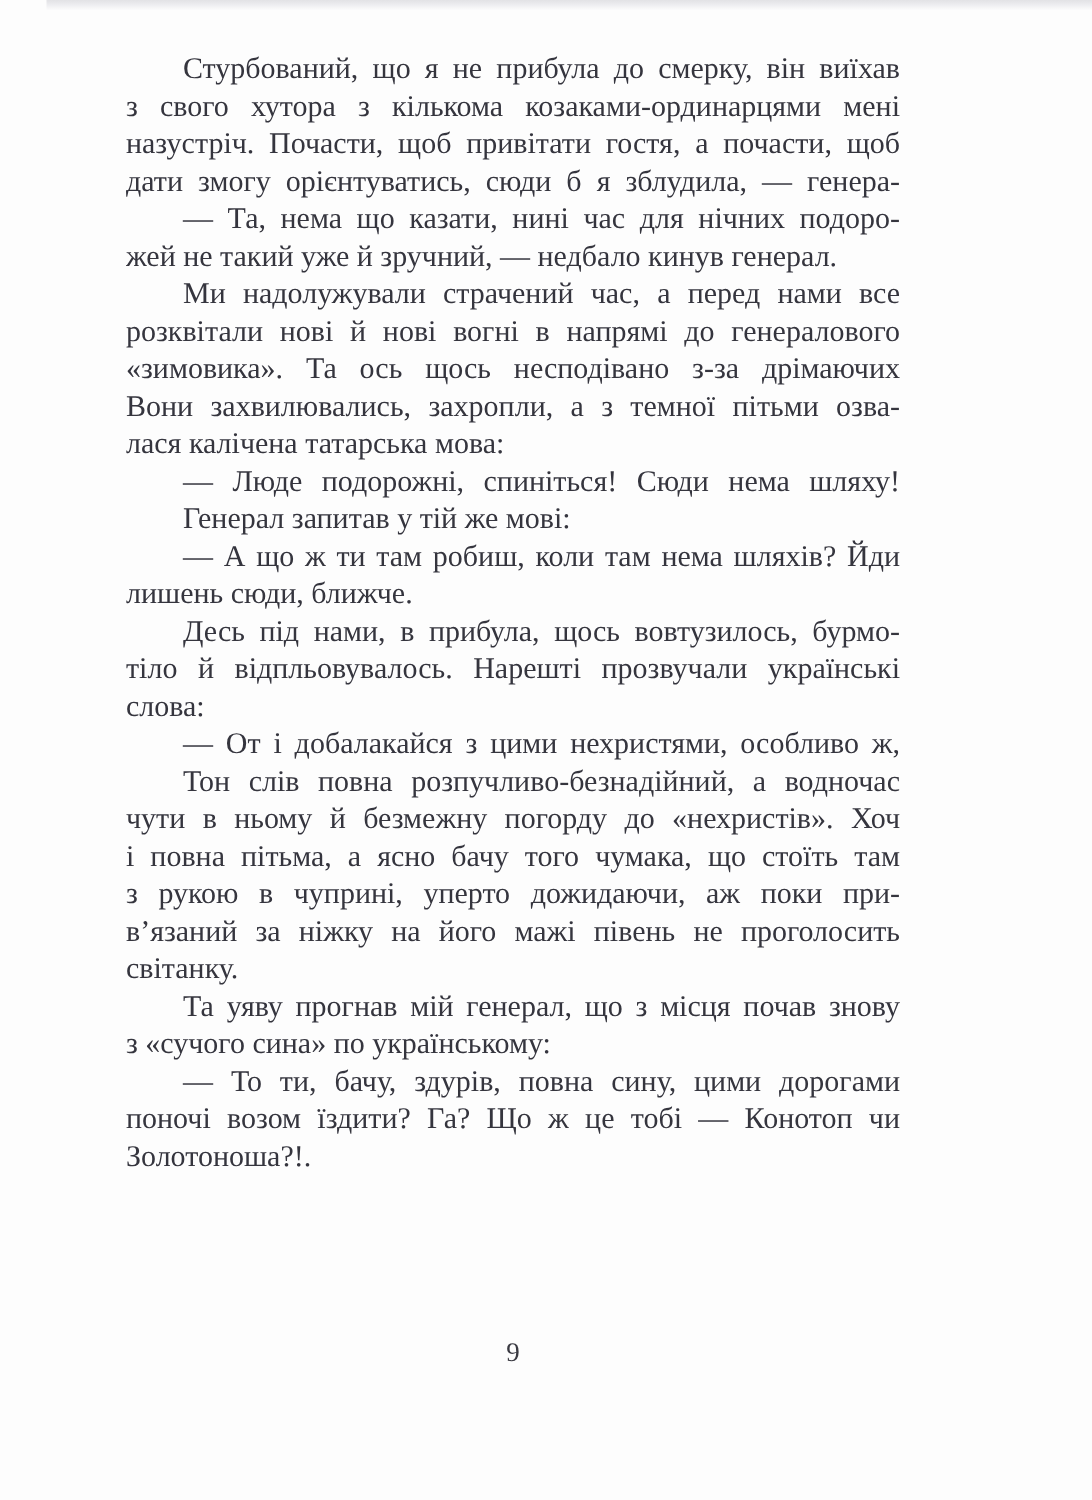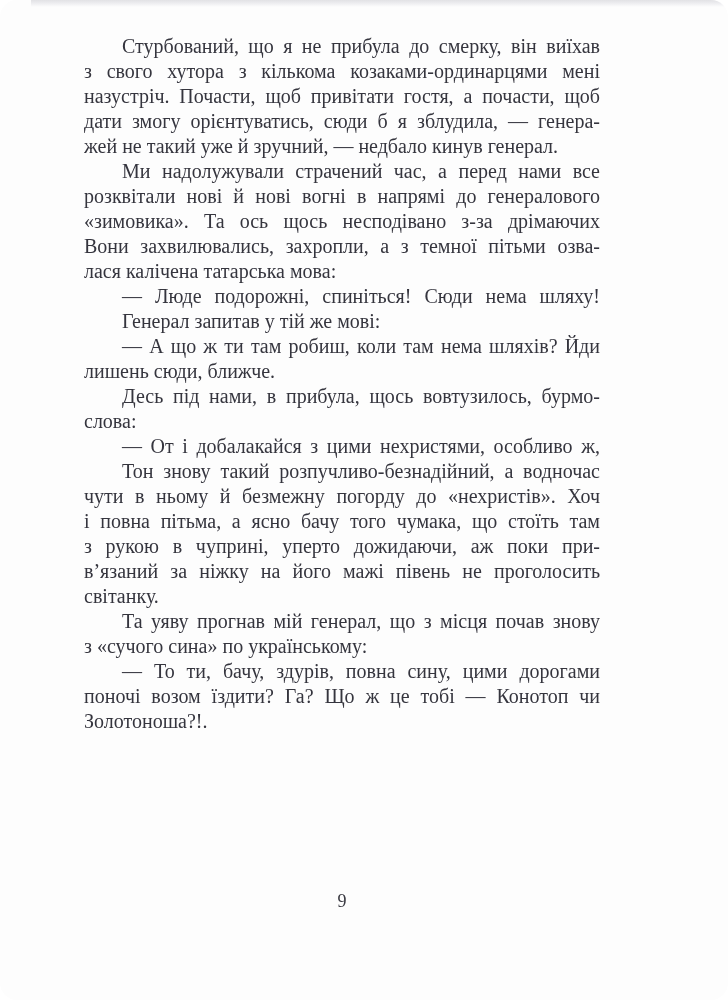--- a/index.html
+++ b/index.html
@@ -7,21 +7,20 @@
     padding: 0;
     background: #ffffff;
   }
   .page {
     position: relative;
     width: 728px;
     height: 1000px;
     background: #fdfdfd;
     overflow: hidden;
     font-family: "Liberation Serif", "DejaVu Serif", serif;
-    border-radius: 17px;
   }
   .top-edge {
     position: absolute;
     top: 0;
     left: 31px;
     right: 0;
     height: 7px;
     background: linear-gradient(to bottom, #e2e2e5 0%, #ededf0 45%, rgba(255,255,255,0) 100%);
   }
   .text-block {
@@ -59,34 +58,36 @@
 </head>
 <body>
 
 <div class="page">
   <div class="top-edge"></div>
   <div class="text-block" id="text-block">
       <div class="line first">Стурбований, що я не прибула до смерку, він виїхав</div>
       <div class="line">з свого хутора з кількома козаками-ординарцями мені</div>
       <div class="line">назустріч. Почасти, щоб привітати гостя, а почасти, щоб</div>
       <div class="line">дати змогу орієнтуватись, сюди б я зблудила, — генера-</div>
+      <div class="line first">— Та, нема що казати, нині час для нічних подоро-</div>
       <div class="line noj">жей не такий уже й зручний, — недбало кинув генерал.</div>
       <div class="line first">Ми надолужували страчений час, а перед нами все</div>
       <div class="line">розквітали нові й нові вогні в напрямі до генералового</div>
       <div class="line">«зимовика». Та ось щось несподівано з-за дрімаючих</div>
       <div class="line">Вони захвилювались, захропли, а з темної пітьми озва-</div>
       <div class="line noj">лася калічена татарська мова:</div>
       <div class="line first">— Люде подорожні, спиніться! Сюди нема шляху!</div>
       <div class="line first noj">Генерал запитав у тій же мові:</div>
       <div class="line first">— А що ж ти там робиш, коли там нема шляхів? Йди</div>
       <div class="line noj">лишень сюди, ближче.</div>
       <div class="line first">Десь під нами, в прибула, щось вовтузилось, бурмо-</div>
+      <div class="line">тіло й відпльовувалось. Нарешті прозвучали українські</div>
       <div class="line noj">слова:</div>
       <div class="line first">— От і добалакайся з цими нехристями, особливо ж,</div>
-      <div class="line first">Тон знову такий розпучливо-безнадійний, а водночас</div>
+      <div class="line first">Тон слів повна розпучливо-безнадійний, а водночас</div>
       <div class="line">чути в ньому й безмежну погорду до «нехристів». Хоч</div>
       <div class="line">і повна пітьма, а ясно бачу того чумака, що стоїть там</div>
       <div class="line">з рукою в чуприні, уперто дожидаючи, аж поки при-</div>
       <div class="line">в’язаний за ніжку на його мажі півень не проголосить</div>
       <div class="line noj">світанку.</div>
       <div class="line first">Та уяву прогнав мій генерал, що з місця почав знову</div>
       <div class="line noj">з «сучого сина» по українському:</div>
       <div class="line first">— То ти, бачу, здурів, повна сину, цими дорогами</div>
       <div class="line">поночі возом їздити? Га? Що ж це тобі — Конотоп чи</div>
       <div class="line noj">Золотоноша?!.</div>

